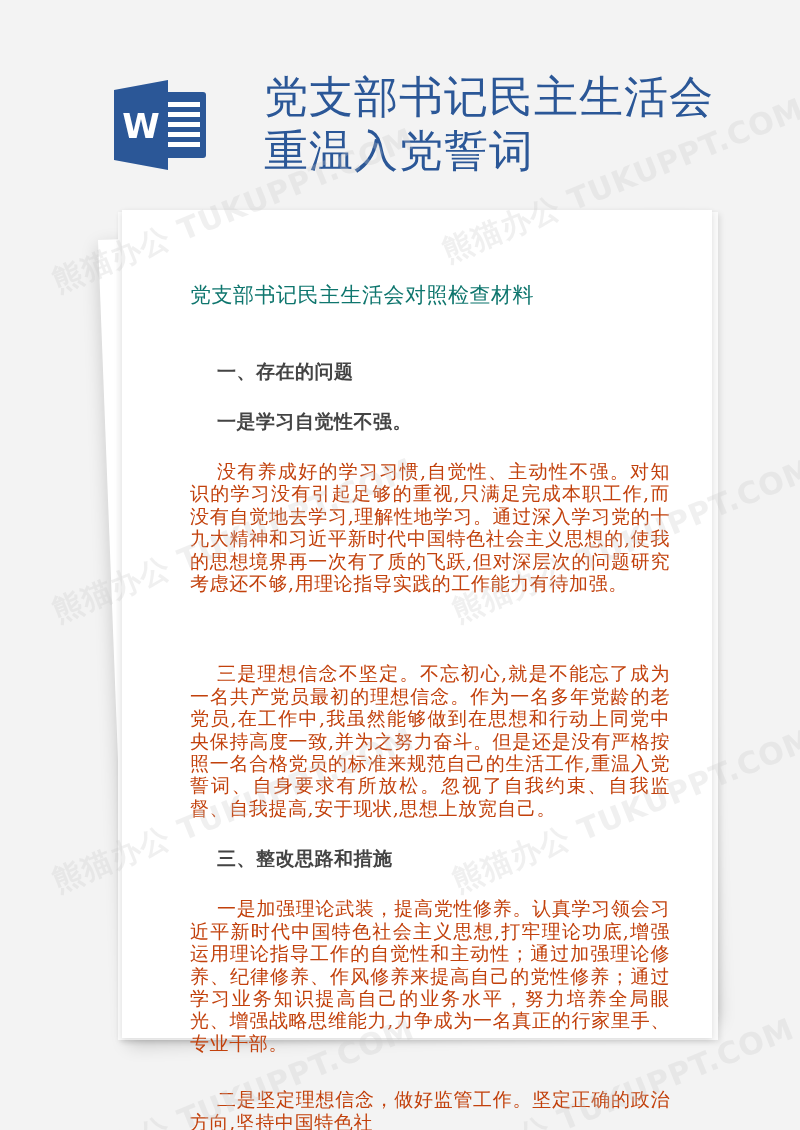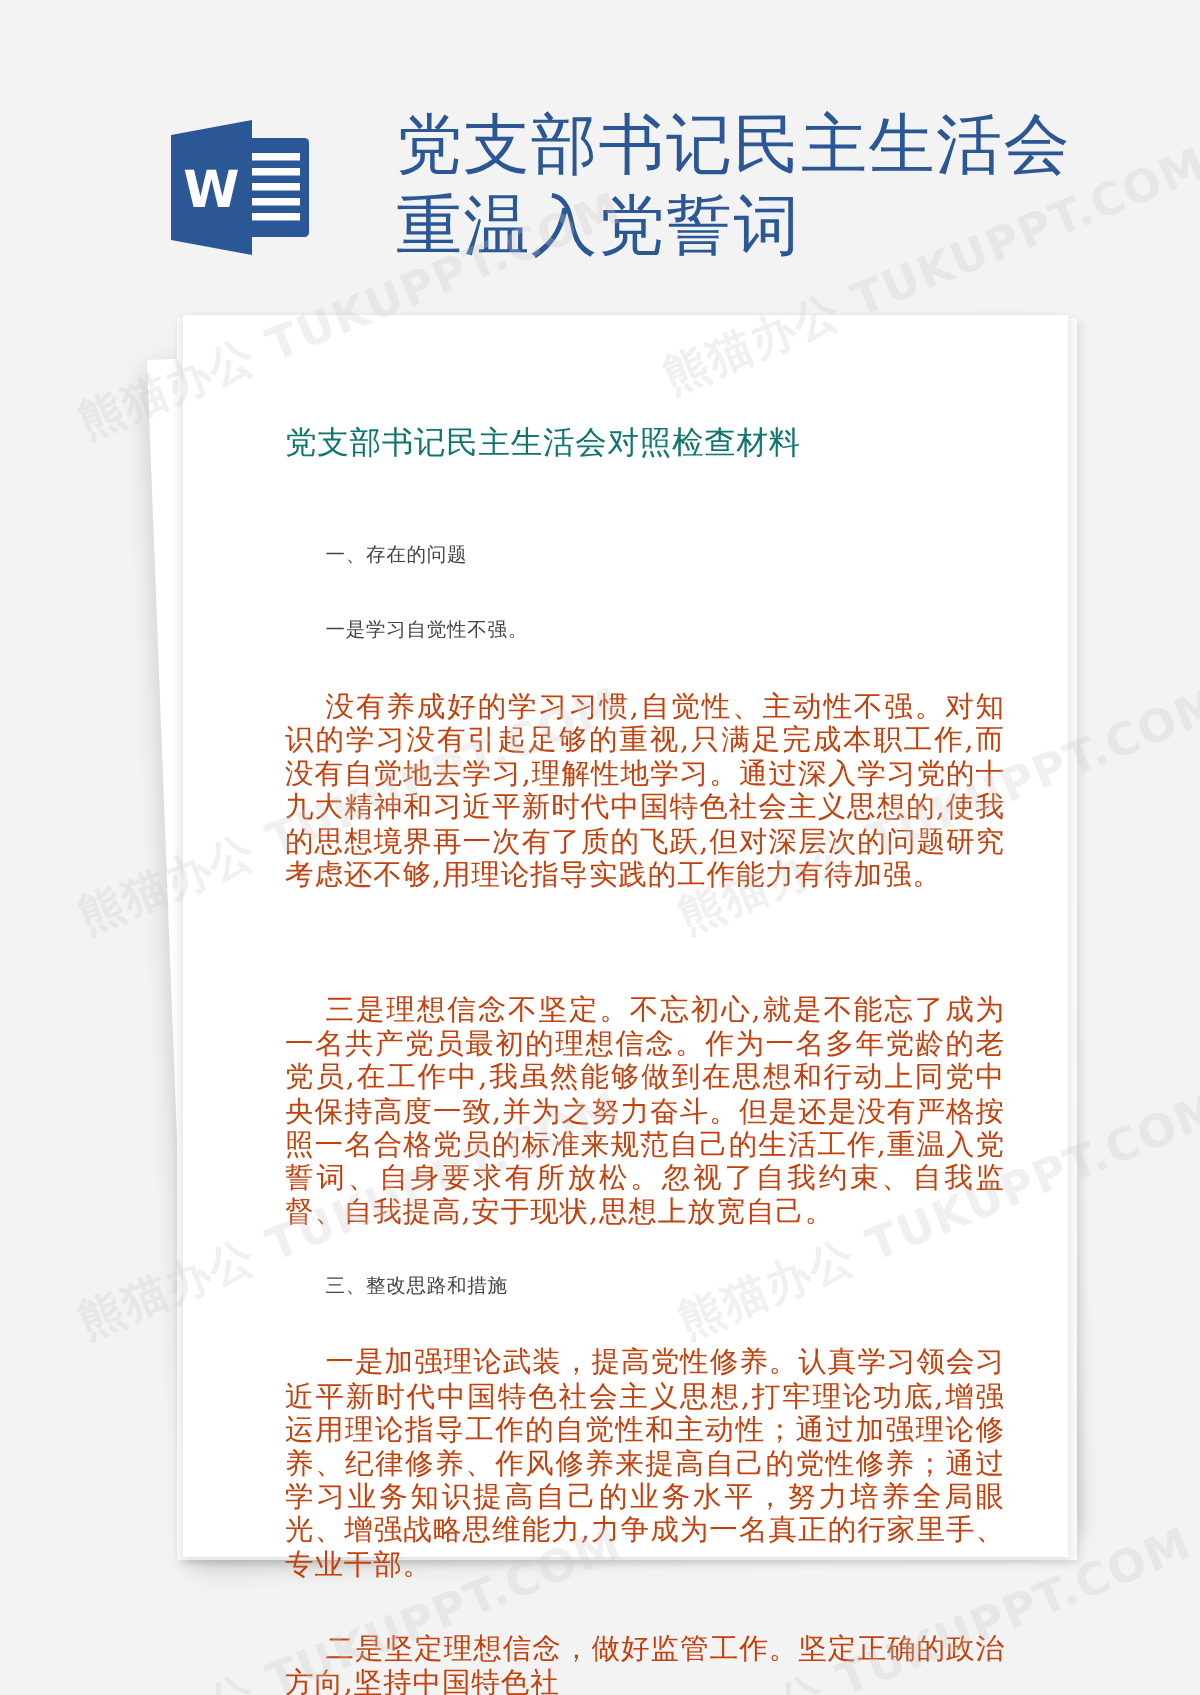--- a/index.html
+++ b/index.html
@@ -42,21 +42,21 @@
     .doc { position: absolute; left: 190px; top: 280px; width: 480px; color: #333; }
     .doc-title {
       font-family: "DejaVu Sans", "Liberation Sans", sans-serif;
       font-size: 21px; color: #0f766e; letter-spacing: 0.5px; line-height: 30px;
       margin-bottom: 50px;
     }
     .para {
       font-size: 19px; line-height: 22.4px; color: #c2410c;
       text-indent: 27px; letter-spacing: 0.6px; text-align: justify;
     }
-    .heading { font-size: 13px; color: #444; text-indent: 27px; letter-spacing: 0.5px; line-height: 22px; }
+    .heading { font-size: 19px; color: #444; text-indent: 27px; letter-spacing: 0.5px; line-height: 22px; font-weight: bold; }
     .gap-s { height: 28px; }
     .gap-m { height: 34px; }
 
     
     .wm {
       position: absolute; font-family: "DejaVu Sans", "Liberation Sans", sans-serif;
       font-size: 30px; font-weight: bold; color: rgba(200,200,200,0.28);
       transform: rotate(-22deg); white-space: nowrap; pointer-events: none;
       letter-spacing: 1px;
     }

